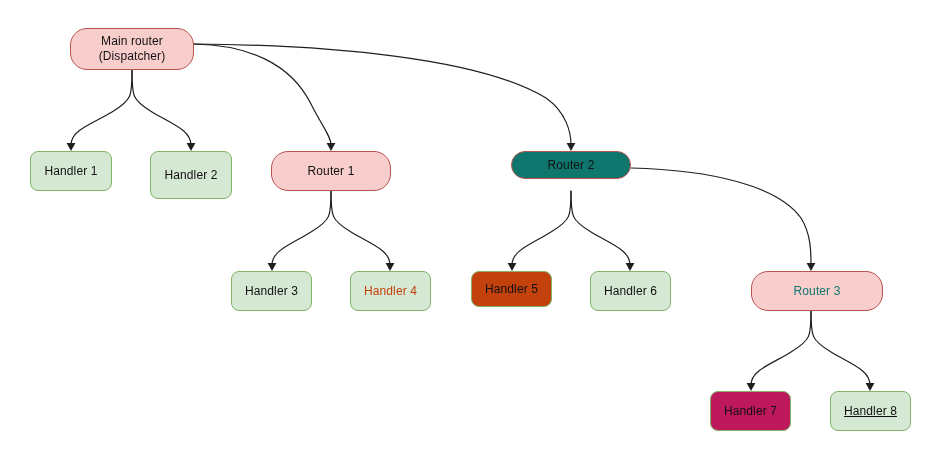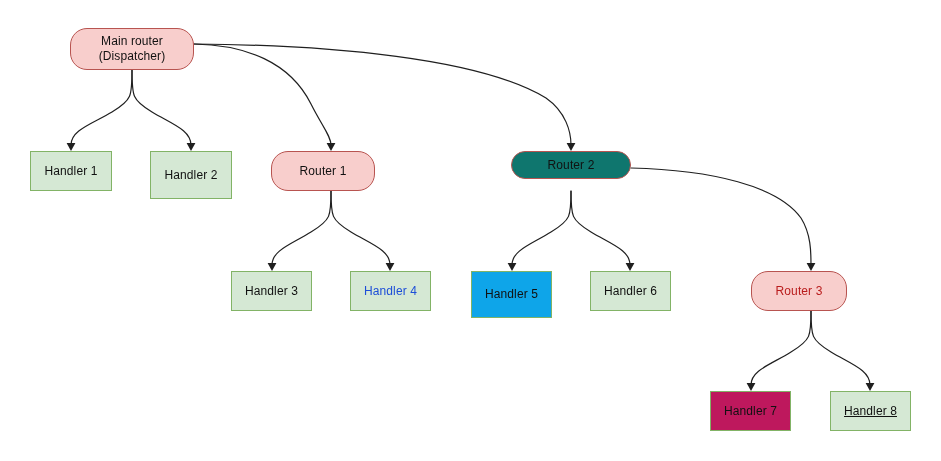--- a/index.html
+++ b/index.html
@@ -37,21 +37,21 @@
     z-index: 2;
   }
   .node-router {
     background: #f8cecc;
     border: 1px solid #b85450;
     border-radius: 17px;
   }
   .node-handler {
     background: #d5e8d4;
     border: 1px solid #82b366;
-    border-radius: 0;
+    border-radius: 8px;
   }
   .edge-path {
     fill: none;
     stroke: #1f1f1f;
     stroke-width: 1.2px;
     stroke-linecap: round;
   }
   .edge-head {
     fill: #1f1f1f;
     stroke: none;
@@ -105,23 +105,23 @@
       <g>
         <path class="edge-path" d="M 811 311 C 811 336 811 340 831 352 C 851 364 870 370 870 385" stroke="#1f1f1f"></path>
         <polygon class="edge-head" points="865.6,383 874.4,383 870,391" fill="#1f1f1f"></polygon>
       </g>
     </svg>
   <div id="node-layer">
       <div class="node node-router" style="left: 70px; top: 28px; width: 124px; height: 42px; background: rgb(248, 206, 204); border-color: rgb(184, 84, 80); color: rgb(17, 17, 17);"><span>Main router
 (Dispatcher)</span></div>
       <div class="node node-handler" style="left: 30px; top: 151px; width: 82px; height: 40px; background: rgb(213, 232, 212); border-color: rgb(130, 179, 102); color: rgb(17, 17, 17);"><span>Handler 1</span></div>
       <div class="node node-handler" style="left: 150px; top: 151px; width: 82px; height: 48px; background: rgb(213, 232, 212); border-color: rgb(130, 179, 102); color: rgb(17, 17, 17);"><span>Handler 2</span></div>
-      <div class="node node-router" style="left: 271px; top: 151px; width: 104px; height: 40px; background: rgb(248, 206, 204); border-color: rgb(184, 84, 80); color: rgb(17, 17, 17);"><span>Router 1</span></div>
+      <div class="node node-router" style="left: 271px; top: 151px; width: 120px; height: 40px; background: rgb(248, 206, 204); border-color: rgb(184, 84, 80); color: rgb(17, 17, 17);"><span>Router 1</span></div>
       <div class="node node-router" style="left: 511px; top: 151px; width: 120px; height: 28px; background: #0f766e; border-color: rgb(184, 84, 80); color: rgb(17, 17, 17);"><span>Router 2</span></div>
       <div class="node node-handler" style="left: 231px; top: 271px; width: 81px; height: 40px; background: rgb(213, 232, 212); border-color: rgb(130, 179, 102); color: rgb(17, 17, 17);"><span>Handler 3</span></div>
-      <div class="node node-handler" style="left: 350px; top: 271px; width: 81px; height: 40px; background: rgb(213, 232, 212); border-color: rgb(130, 179, 102); color: #1d4ed8;"><span>Handler 4</span></div>
-      <div class="node node-handler" style="left: 471px; top: 271px; width: 81px; height: 47px; background: #0ea5e9; border-color: rgb(130, 179, 102); color: rgb(17, 17, 17);"><span>Handler 5</span></div>
+      <div class="node node-handler" style="left: 350px; top: 271px; width: 81px; height: 40px; background: rgb(213, 232, 212); border-color: rgb(130, 179, 102); color: #c2410c;"><span>Handler 4</span></div>
+      <div class="node node-handler" style="left: 471px; top: 271px; width: 81px; height: 36px; background: #c2410c; border-color: rgb(130, 179, 102); color: rgb(17, 17, 17);"><span>Handler 5</span></div>
       <div class="node node-handler" style="left: 590px; top: 271px; width: 81px; height: 40px; background: rgb(213, 232, 212); border-color: rgb(130, 179, 102); color: rgb(17, 17, 17);"><span>Handler 6</span></div>
-      <div class="node node-router" style="left: 751px; top: 271px; width: 96px; height: 40px; background: rgb(248, 206, 204); border-color: rgb(184, 84, 80); color: #b91c1c;"><span>Router 3</span></div>
+      <div class="node node-router" style="left: 751px; top: 271px; width: 132px; height: 40px; background: rgb(248, 206, 204); border-color: rgb(184, 84, 80); color: #0f766e;"><span>Router 3</span></div>
       <div class="node node-handler" style="left: 710px; top: 391px; width: 81px; height: 40px; background: #be185d; border-color: rgb(130, 179, 102); color: rgb(17, 17, 17);"><span>Handler 7</span></div>
       <div class="node node-handler" style="left: 830px; top: 391px; width: 81px; height: 40px; background: rgb(213, 232, 212); border-color: rgb(130, 179, 102); color: rgb(17, 17, 17); text-decoration: underline;"><span>Handler 8</span></div>
     </div>
 </div>
 
 </body></html>

